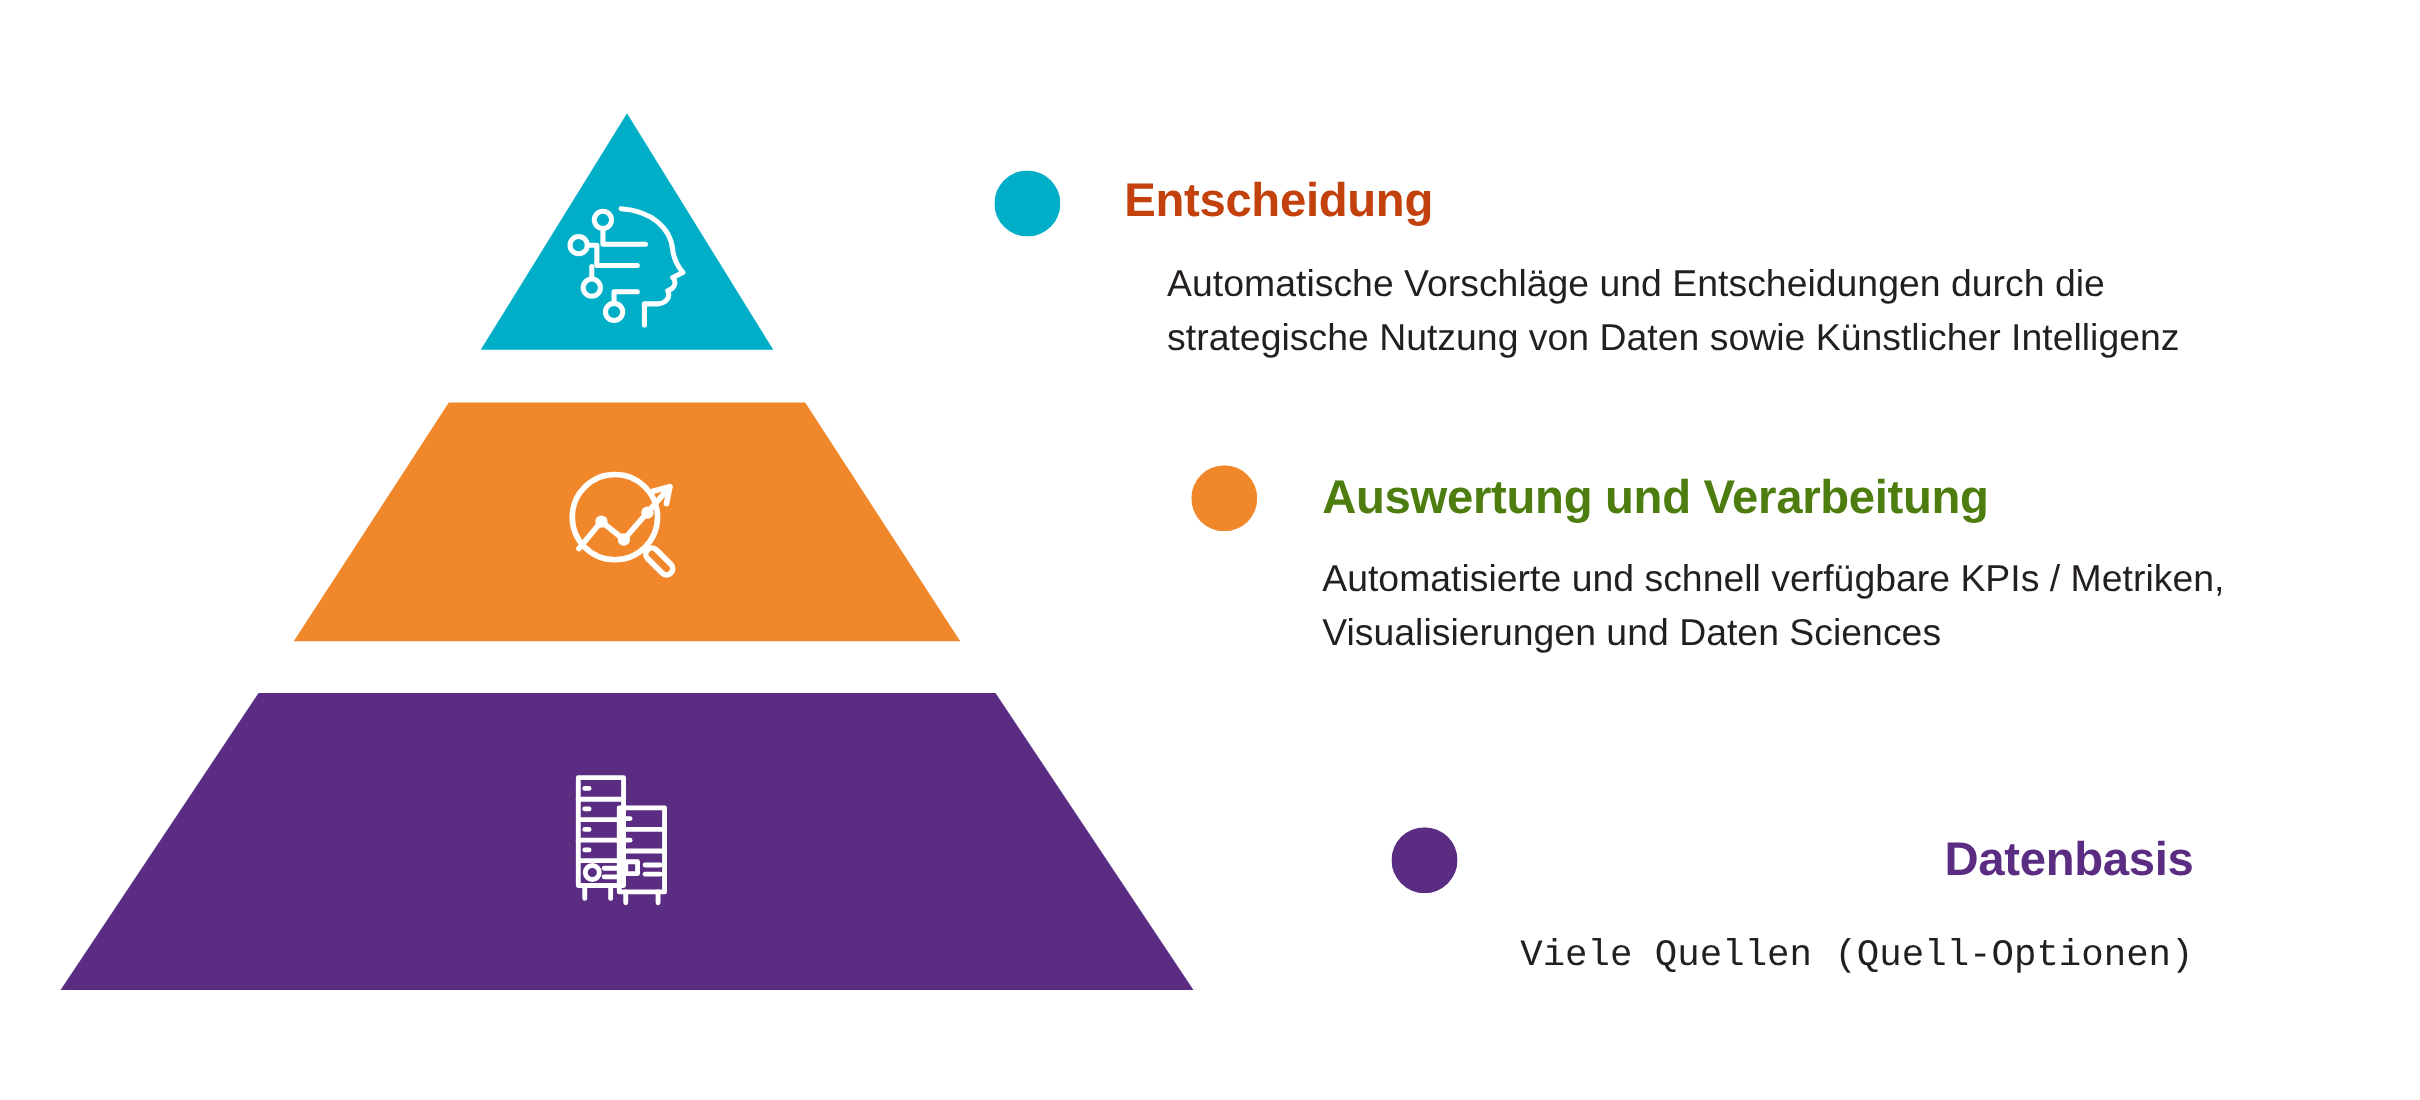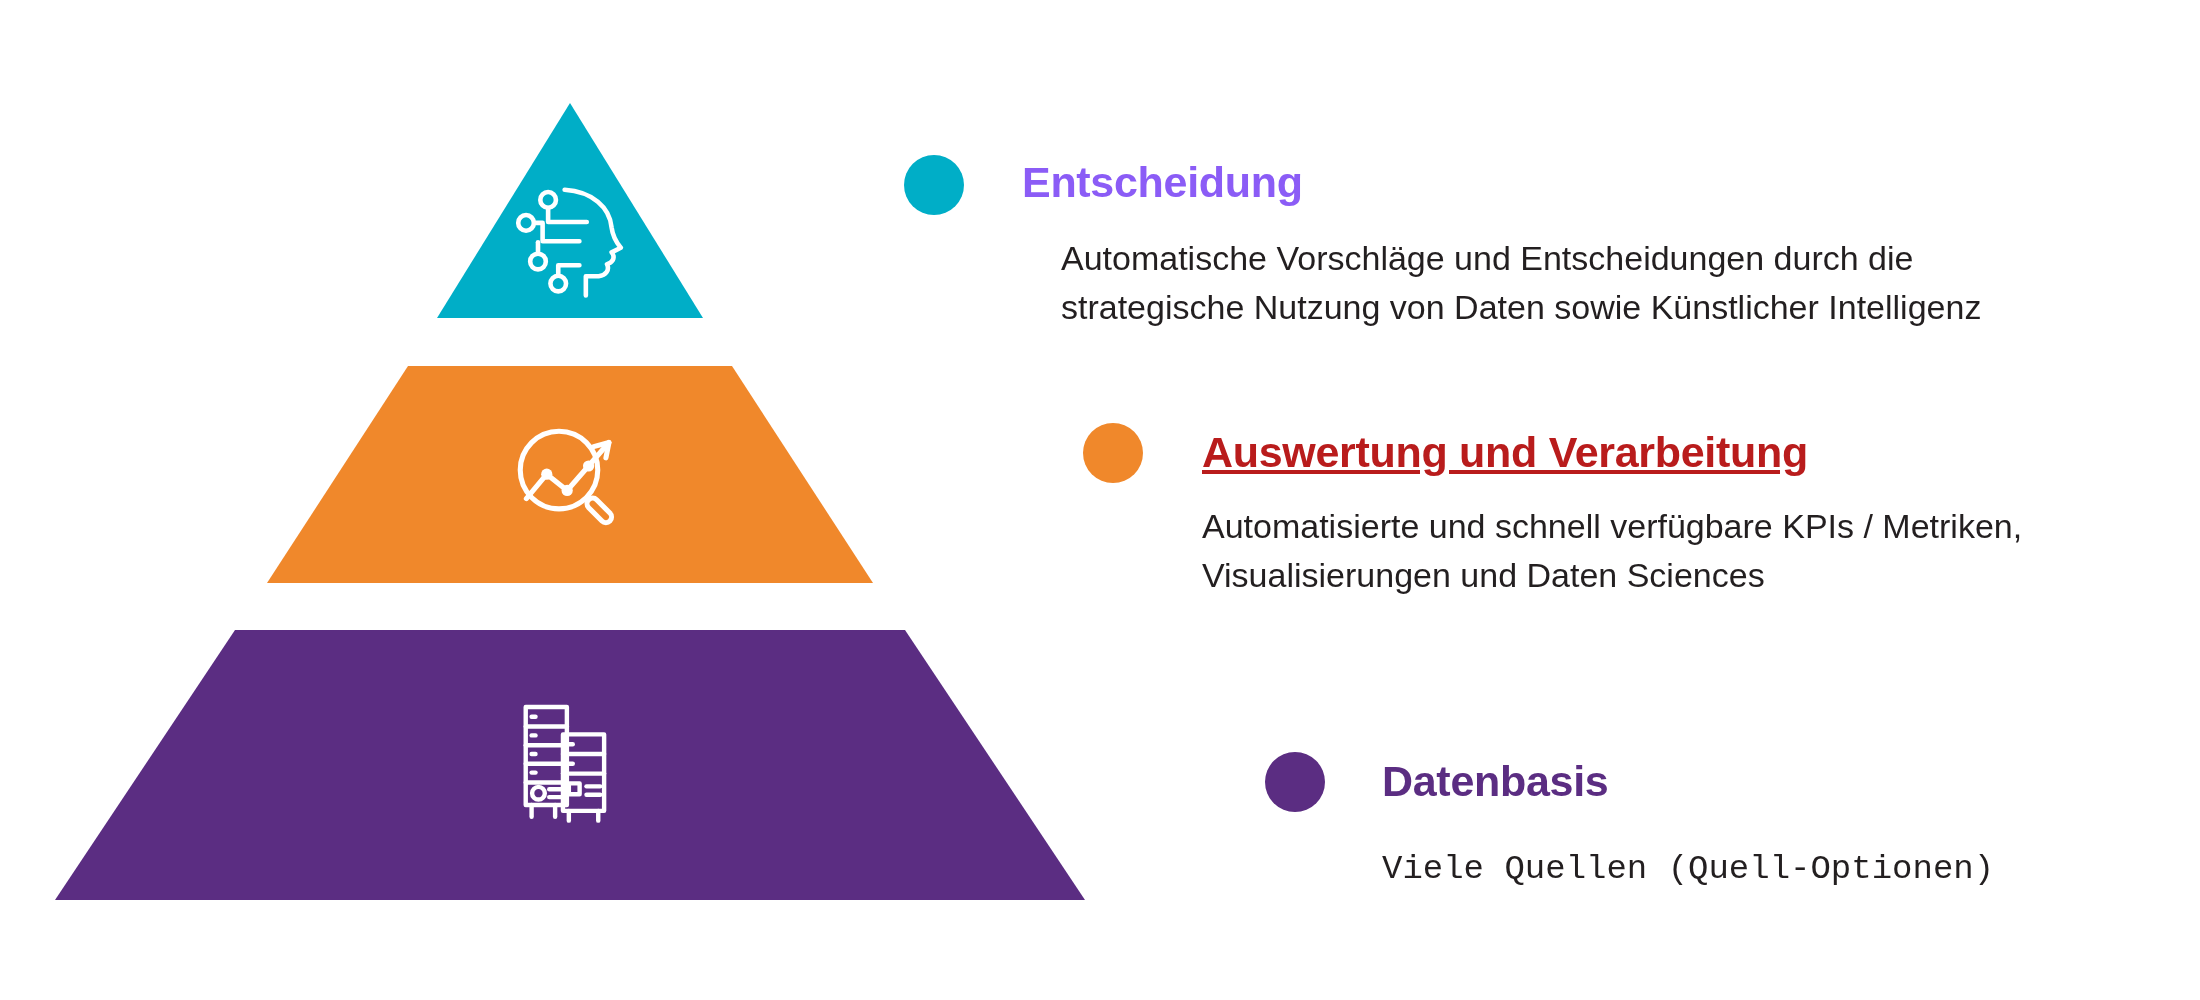--- a/index.html
+++ b/index.html
@@ -98,35 +98,35 @@
     <circle cx="30" cy="30" r="30" fill="#00AEC7"></circle>
   </svg>
   <svg class="dot" style="left:1083px; top:423px;" viewBox="0 0 60 60">
     <circle cx="30" cy="30" r="30" fill="#F0882B"></circle>
   </svg>
   <svg class="dot" style="left:1265px; top:752px;" viewBox="0 0 60 60">
     <circle cx="30" cy="30" r="30" fill="#5B2D82"></circle>
   </svg>
 
   <div class="entry" style="left:1022px; top:158px;">
-    <div class="entry-heading" style="color: #8b5cf6;">Entscheidung</div>
+    <div class="entry-heading" style="color: #c2410c;">Entscheidung</div>
     <div class="entry-body" style="margin-top:28px;margin-left:39px;">
       <div>Automatische Vorschläge und Entscheidungen durch die</div>
       <div>strategische Nutzung von Daten sowie Künstlicher Intelligenz</div>
     </div>
   </div>
 
   <div class="entry" style="left:1202px; top:428px;">
-    <div class="entry-heading" style="color: #b91c1c; text-decoration: underline;">Auswertung und Verarbeitung</div>
+    <div class="entry-heading" style="color: #4d7c0f;">Auswertung und Verarbeitung</div>
     <div class="entry-body" style="margin-top:26px;">
       <div>Automatisierte und schnell verfügbare KPIs / Metriken,</div>
       <div>Visualisierungen und Daten Sciences</div>
     </div>
   </div>
 
-  <div class="entry" style="left:1382px; top:757px;">
+  <div class="entry" style="left:1382px; top:757px;text-align:right;">
     <div class="entry-heading" style="color: rgb(91, 45, 130);">Datenbasis</div>
     <div class="entry-body" style="margin-top:40px;font-family:Liberation Mono, monospace;">
       <div>Viele Quellen (Quell-Optionen)</div>
     </div>
   </div>
 
 </div>
 
 </body></html>

